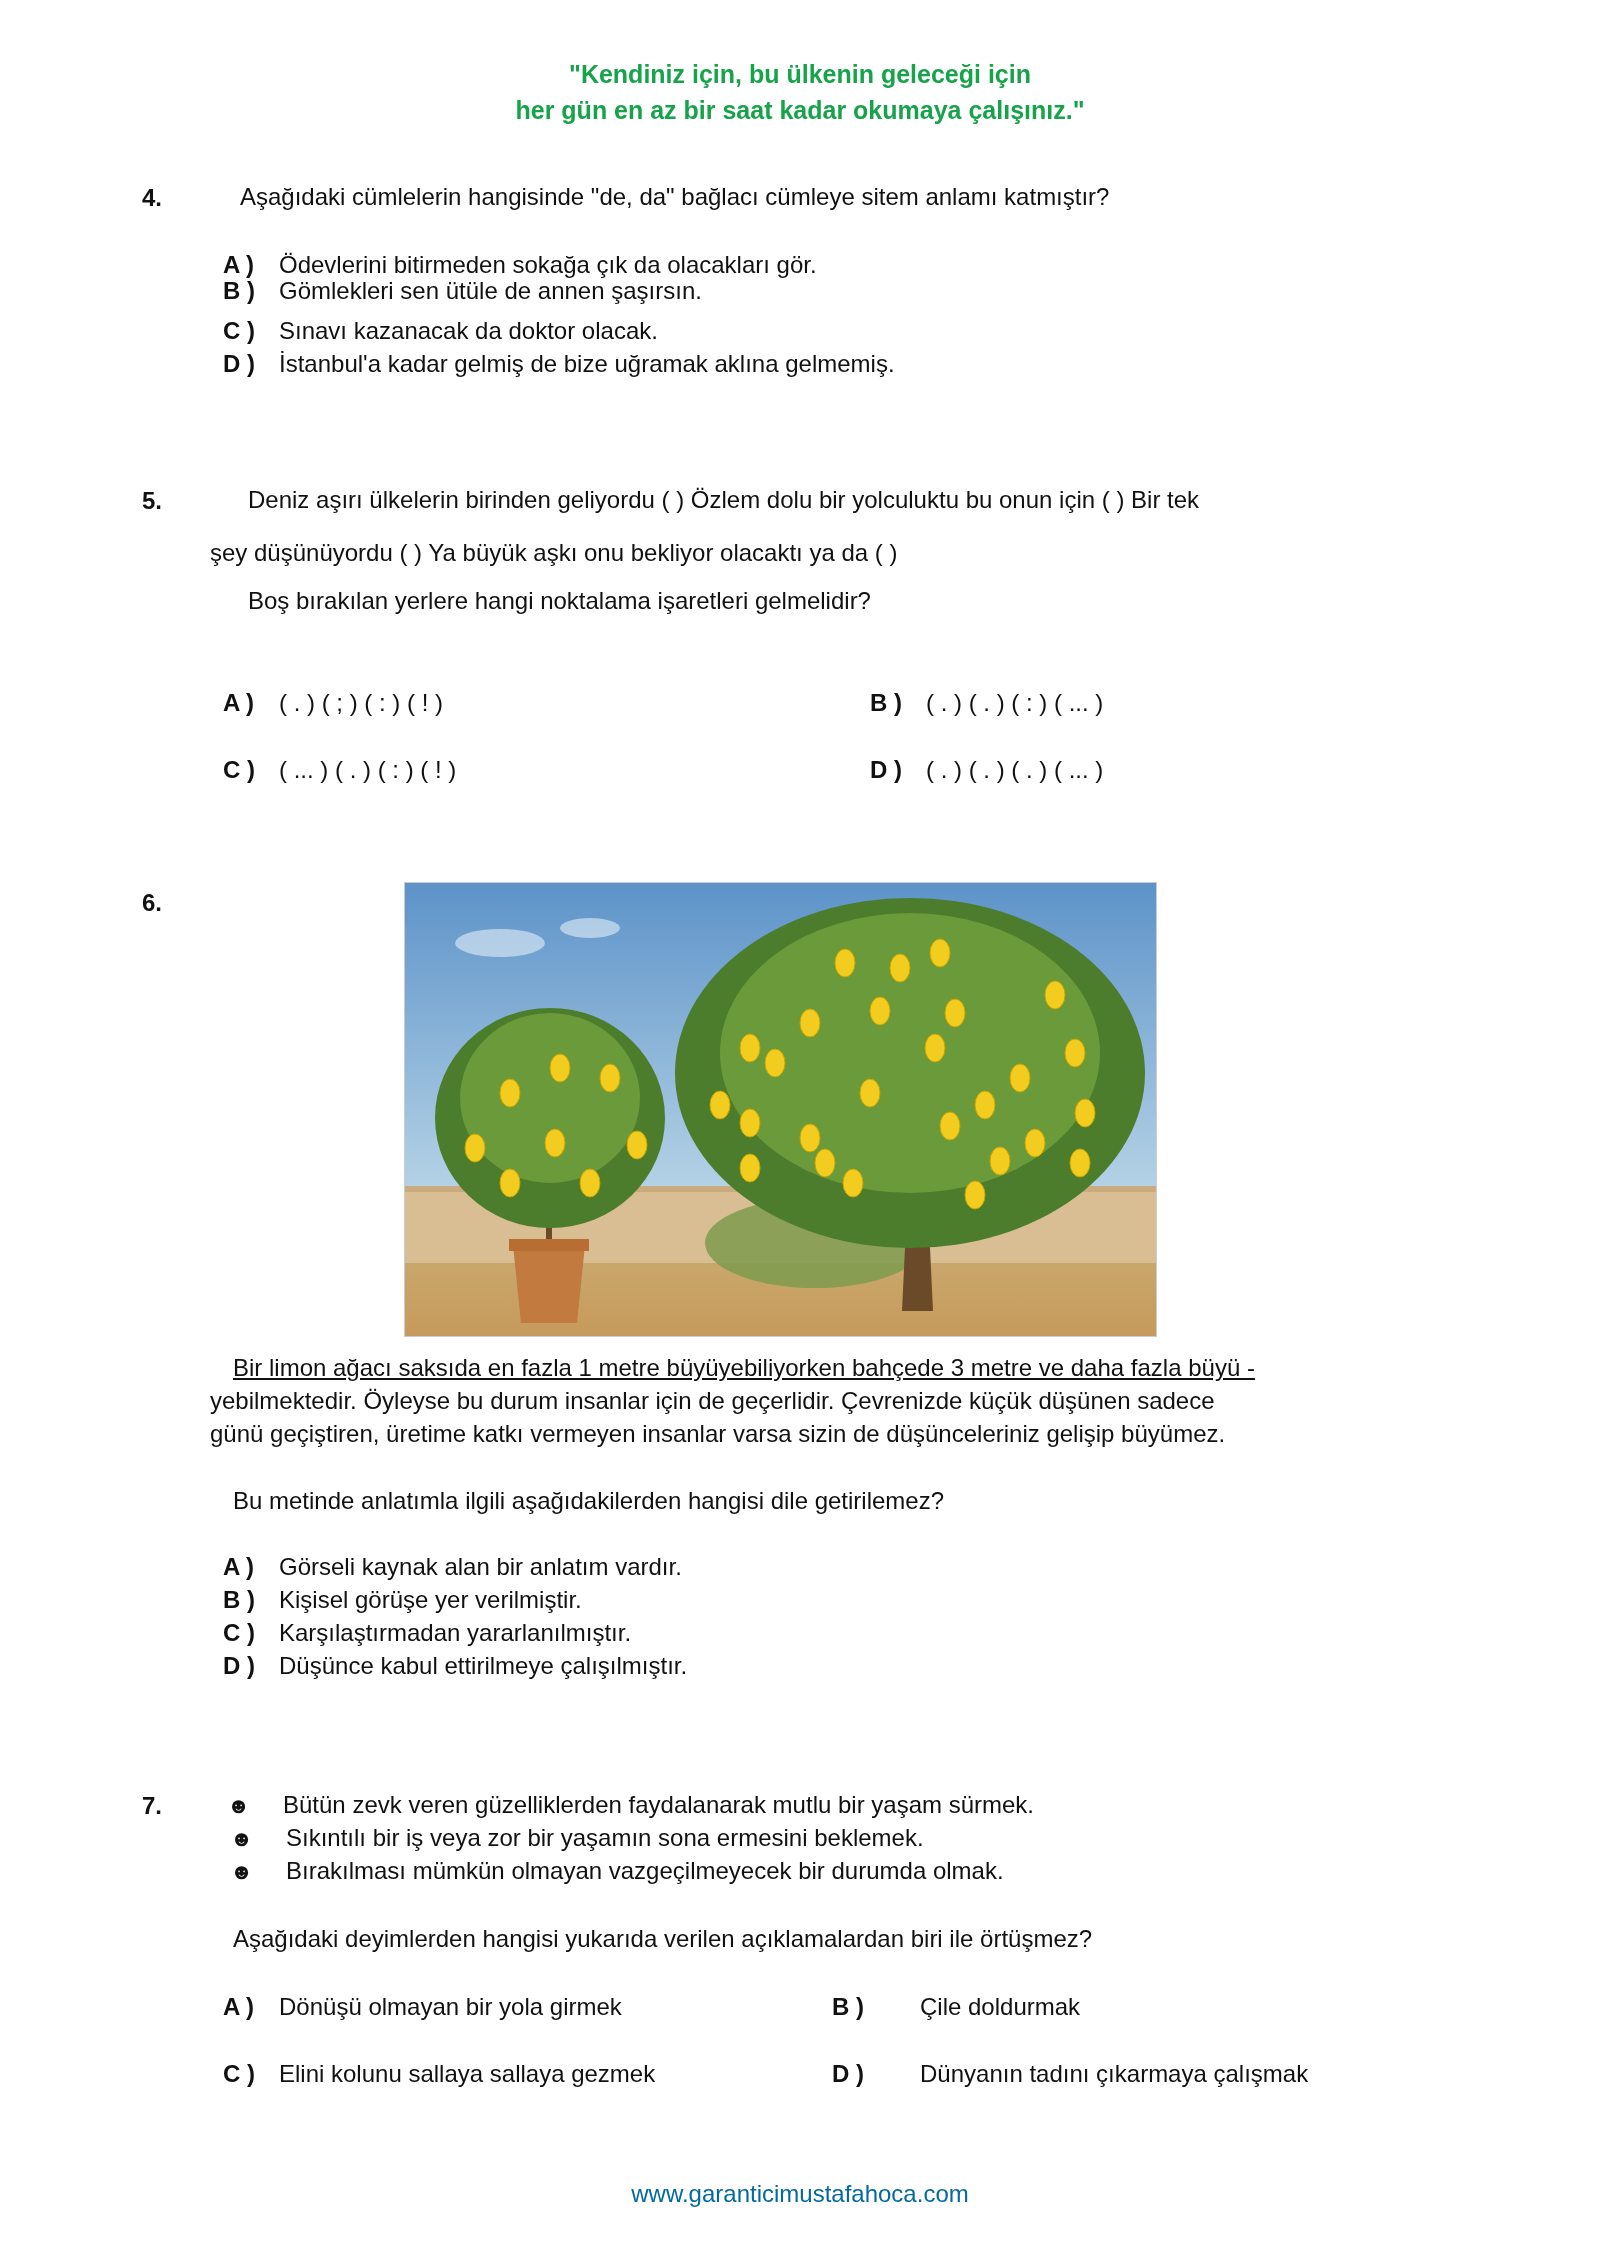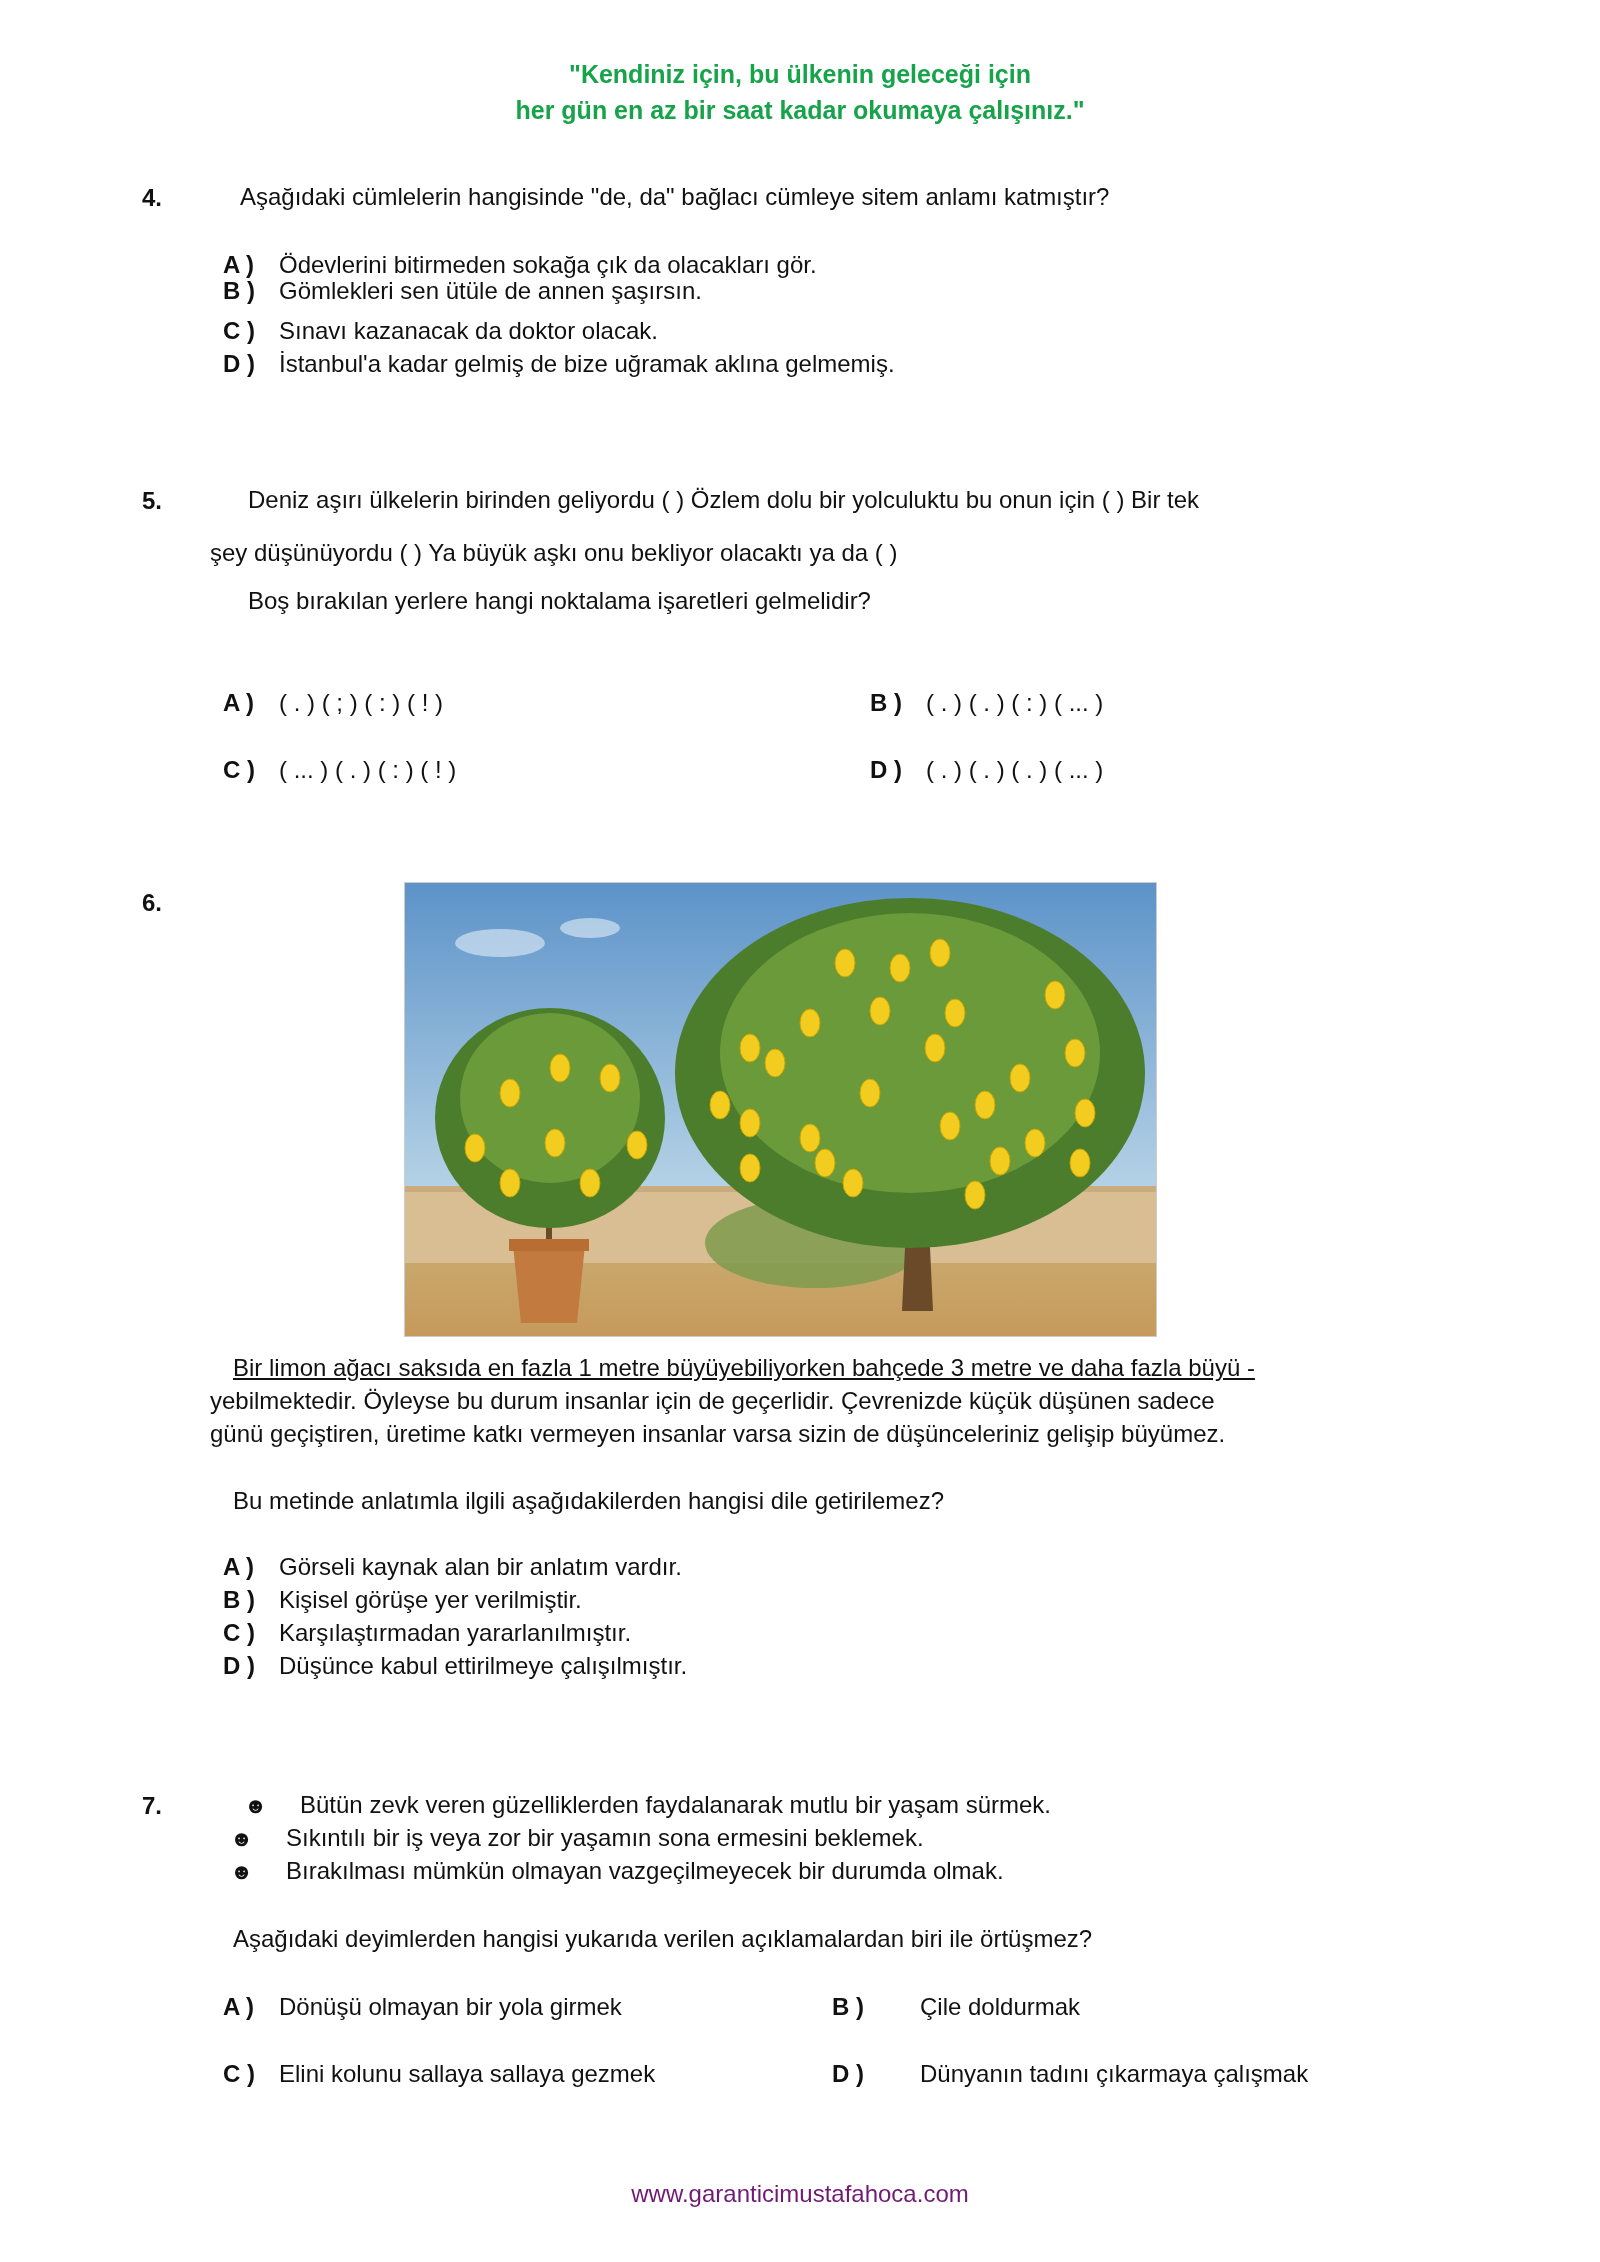--- a/index.html
+++ b/index.html
@@ -10,21 +10,21 @@
     .abs { position: absolute; }
     .motto {
       left: 0; width: 1600px; text-align: center; color: #16a34a;
       font-weight: bold; font-size: 25px; line-height: 36px;
     }
     .qnum { font-weight: bold; font-size: 24px; }
     .txt { font-size: 24px; line-height: 33px; }
     .opt { font-size: 24px; line-height: 33px; white-space: nowrap; }
     .opt .lbl { font-weight: bold; display: inline-block; width: 56px; }
     .opt2 .lbl { width: 88px; }
-    .footer { left: 0; width: 1600px; text-align: center; color: #701a75; font-size: 24px; }
+    .footer { left: 0; width: 1600px; text-align: center; color: #0369a1; font-size: 24px; }
     .bullet { display: inline-block; width: 56px; font-size: 22px; }
     .illus { left: 404px; top: 882px; width: 751px; height: 453px; border: 1px solid #ccc; overflow: hidden; }
   </style>
 </head>
 <body>
 
 <div class="abs motto" style="top:56px;">"Kendiniz için, bu ülkenin geleceği için</div>
 <div class="abs motto" style="top:92px;">her gün en az bir saat kadar okumaya çalışınız."</div>
 
 <div>
@@ -121,21 +121,21 @@
   <div class="abs txt" style="left:210px; top:1417px;">günü geçiştiren, üretime katkı vermeyen insanlar varsa sizin de düşünceleriniz gelişip büyümez.</div>
   <div class="abs txt" style="left:233px; top:1484px;">Bu metinde anlatımla ilgili aşağıdakilerden hangisi dile getirilemez?</div>
   <div class="abs opt" style="left:223px; top:1550px;"><span class="lbl">A )</span><span>Görseli kaynak alan bir anlatım vardır.</span></div>
   <div class="abs opt" style="left:223px; top:1583px;"><span class="lbl">B )</span><span>Kişisel görüşe yer verilmiştir.</span></div>
   <div class="abs opt" style="left:223px; top:1616px;"><span class="lbl">C )</span><span>Karşılaştırmadan yararlanılmıştır.</span></div>
   <div class="abs opt" style="left:223px; top:1649px;"><span class="lbl">D )</span><span>Düşünce kabul ettirilmeye çalışılmıştır.</span></div>
 </div>
 
 <div>
   <div class="abs qnum" style="left:142px; top:1792px;">7.</div>
-  <div class="abs opt" style="left:244px; top:1788px;"><span class="bullet">☻</span><span>Bütün zevk veren güzelliklerden faydalanarak mutlu bir yaşam sürmek.</span></div>
+  <div class="abs opt" style="left:227px; top:1788px;"><span class="bullet">☻</span><span>Bütün zevk veren güzelliklerden faydalanarak mutlu bir yaşam sürmek.</span></div>
   <div class="abs opt" style="left:230px; top:1821px;"><span class="bullet">☻</span><span>Sıkıntılı bir iş veya zor bir yaşamın sona ermesini beklemek.</span></div>
   <div class="abs opt" style="left:230px; top:1854px;"><span class="bullet">☻</span><span>Bırakılması mümkün olmayan vazgeçilmeyecek bir durumda olmak.</span></div>
   <div class="abs txt" style="left:233px; top:1922px;">Aşağıdaki deyimlerden hangisi yukarıda verilen açıklamalardan biri ile örtüşmez?</div>
   <div class="abs opt" style="left:223px; top:1990px;"><span class="lbl">A )</span><span>Dönüşü olmayan bir yola girmek</span></div>
   <div class="abs opt opt2" style="left:832px; top:1990px;"><span class="lbl">B )</span><span>Çile doldurmak</span></div>
   <div class="abs opt" style="left:223px; top:2057px;"><span class="lbl">C )</span><span>Elini kolunu sallaya sallaya gezmek</span></div>
   <div class="abs opt opt2" style="left:832px; top:2057px;"><span class="lbl">D )</span><span>Dünyanın tadını çıkarmaya çalışmak</span></div>
 </div>
 
 <div class="abs footer" style="top:2180px;">www.garanticimustafahoca.com</div>

